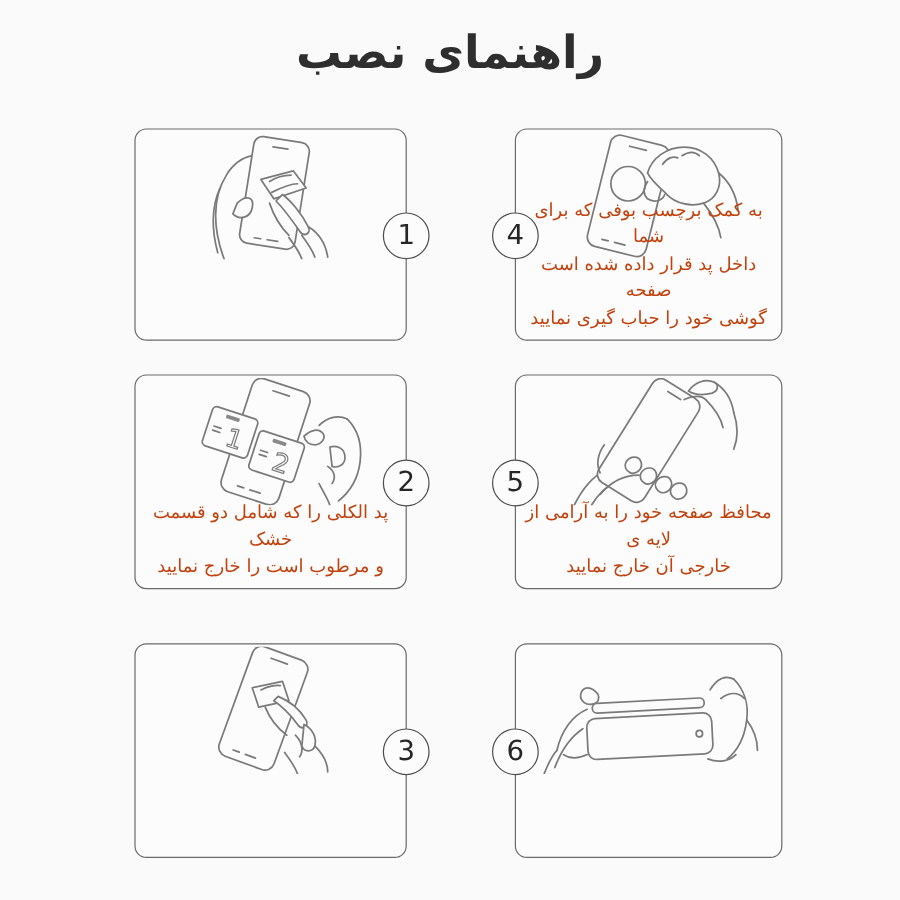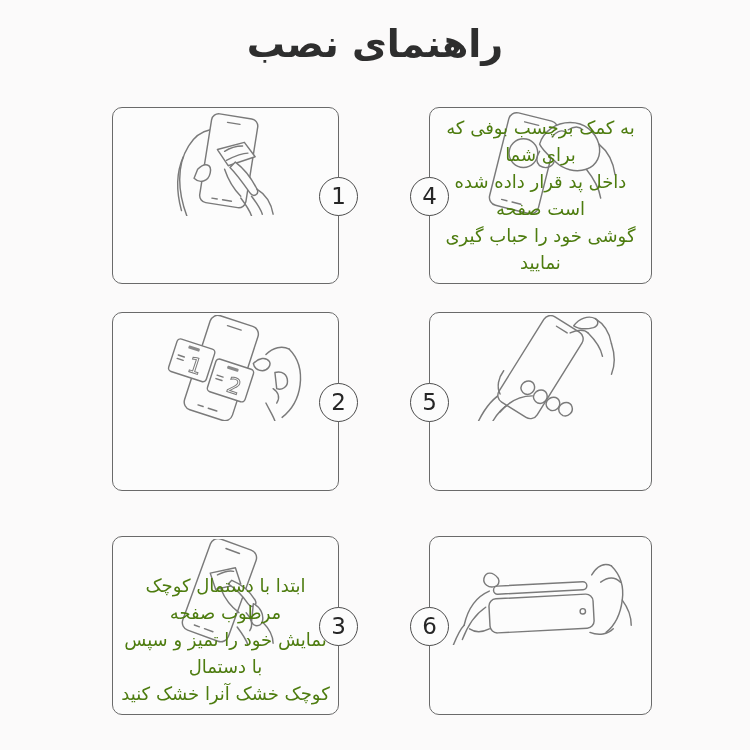--- a/index.html
+++ b/index.html
@@ -28,21 +28,21 @@
     position:absolute; top:50%; width:37px; height:37px; margin-top:-19px;
     border:1.7px solid #4d4d4d; border-radius:50%; background:#fcfcfc;
     display:flex; align-items:center; justify-content:center;
     font-size:23px; color:#262626; z-index:2;
   }
   .on-right { right:-20px; }
   .on-left  { left:-20px; }
   .caption {
     position:absolute; left:6px; right:6px; bottom:7px;
     text-align:center; direction:rtl;
-    font-size:18px; line-height:1.5; color:#4d7c0f;
+    font-size:15px; line-height:1.5; color:#c2410c;
     white-space:pre-line;
   }
   .illus { position:absolute; top:2px; left:0; width:100%; height:106px; }
   .ln { fill:none; stroke:#7a7a7a; stroke-width:1.6; stroke-linecap:round; stroke-linejoin:round; }
   .wh { fill:#fcfcfc; stroke:#7a7a7a; stroke-width:1.6; stroke-linecap:round; stroke-linejoin:round; }
   .dk { fill:#8a8a8a; stroke:none; }
   .digit { font-family:"DejaVu Sans", sans-serif; font-size:24px; fill:#fcfcfc; stroke:#7a7a7a; stroke-width:1.1; }
 </style>
 </head>
 <body>
@@ -95,20 +95,22 @@
       <path class="wh" d="M136,54 C142,48 150,46 154,52 C156,56 152,62 146,62 C141,62 137,59 136,54 Z"></path>
       <path class="ln" d="M150,44 C158,36 168,34 176,38"></path>
       <path class="wh" d="M160,64 C168,62 174,66 174,74 C174,80 168,84 162,82 Z"></path>
       <path class="ln" d="M158,82 C164,86 166,92 162,98"></path>
       <path class="ln" d="M176,38 C186,48 190,62 188,78 C186,94 178,106 168,114"></path>
       <path class="ln" d="M150,98 C154,106 158,112 160,118"></path>
     </svg>
     <div class="badge on-right">
       <span>2</span>
     </div>
+    <div class="caption">پد الکلی را که شامل دو قسمت خشک
+و مرطوب است را خارج نمایید</div>
   </div>
 
   <div class="panel col-left row3">
     <svg class="illus" viewBox="0 0 210 118">
       <g transform="rotate(20 95 60)">
         <rect class="wh" x="70" y="2" width="54" height="108" rx="9"></rect>
         <path class="ln" d="M88,10 h16"></path>
         <path class="ln" d="M84,102 h6 M96,102 h10"></path>
       </g>
       <path class="wh" d="M88,38 L116,32 L122,50 L94,56 Z"></path>
@@ -116,23 +118,20 @@
       <path class="wh" d="M112,46 C122,50 132,58 138,68 C141,74 134,78 130,72 C124,63 114,54 108,50 Z"></path>
       <path class="ln" d="M100,56 C104,66 112,76 120,82"></path>
       <path class="wh" d="M136,72 C144,76 148,84 146,92 C144,98 136,98 134,92 Z"></path>
       <path class="ln" d="M128,82 C134,88 136,96 132,102"></path>
       <path class="ln" d="M146,92 C154,100 158,108 158,116"></path>
       <path class="ln" d="M118,98 C124,106 128,112 130,118"></path>
     </svg>
     <div class="badge on-right">
       <span>3</span>
     </div>
-    <div class="caption">ابتدا با دستمال کوچک مرطوب صفحه
-نمایش خود را تمیز و سپس با دستمال
-کوچک خشک آنرا خشک کنید</div>
   </div>
 
   <div class="panel col-right row1">
     <svg class="illus" viewBox="0 0 210 118">
       <g transform="rotate(14 85 60)">
         <rect class="wh" x="58" y="6" width="56" height="106" rx="9"></rect>
         <path class="ln" d="M76,14 h16"></path>
         <path class="ln" d="M72,104 h6 M84,104 h10"></path>
       </g>
       <circle class="wh" cx="86" cy="48" r="16"></circle>
@@ -167,20 +166,22 @@
       <path class="ln" d="M64,62 C58,70 56,80 60,88"></path>
       <path class="wh" d="M142,12 C148,4 158,0 166,4 C170,6 170,12 164,14 C156,16 148,16 142,12 Z"></path>
       <path class="ln" d="M138,20 C146,16 154,16 158,20"></path>
       <path class="ln" d="M166,4 C176,10 182,20 184,32"></path>
       <path class="ln" d="M158,20 C166,28 172,36 174,46"></path>
       <path class="ln" d="M184,32 C188,44 188,56 184,66"></path>
     </svg>
     <div class="badge on-left">
       <span>5</span>
     </div>
+    <div class="caption">محافظ صفحه خود را به آرامی از لایه ی
+خارجی آن خارج نمایید</div>
   </div>
 
   <div class="panel col-right row3">
     <svg class="illus" viewBox="0 0 210 118">
       <path class="ln" d="M20,96 C24,78 34,64 48,58"></path>
       <path class="ln" d="M18,112 C24,96 32,84 44,76"></path>
       <path class="ln" d="M8,118 C12,108 16,100 20,96"></path>
       <g transform="rotate(-3 105 80)">
         <rect class="wh" x="48" y="64" width="116" height="38" rx="8"></rect>
         <rect class="wh" x="54" y="50" width="104" height="9" rx="4.5"></rect>

